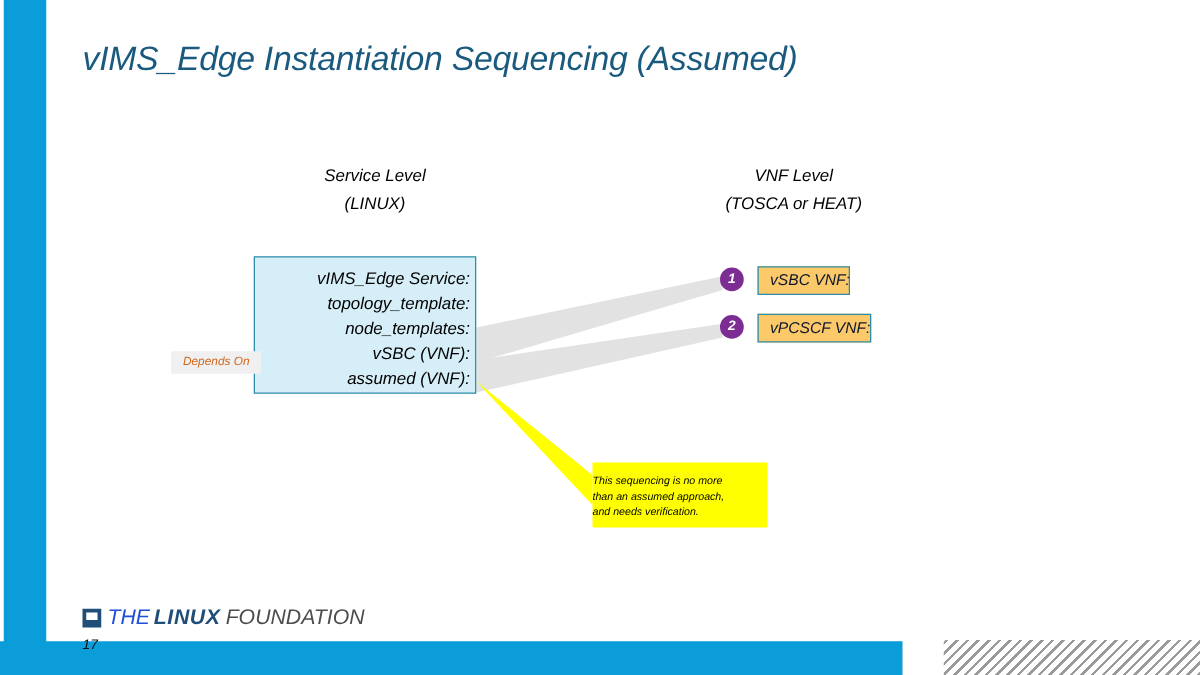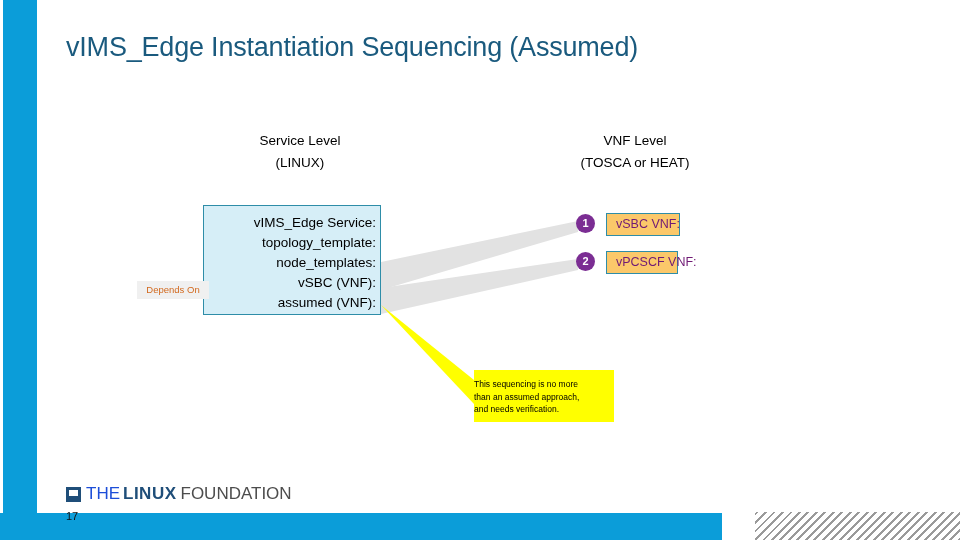--- a/index.html
+++ b/index.html
@@ -10,20 +10,21 @@
   }
   body {
     font-family: "Liberation Sans", sans-serif;
   }
   #slide {
     position: relative;
     width: 960px;
     height: 540px;
     background: #ffffff;
     overflow: hidden;
+    font-style: italic;
   }
 
   
   .left-bar {
     position: absolute;
     left: 3px;
     top: 0px;
     width: 34px;
     height: 540px;
     background: #0b9dd9;
@@ -138,28 +139,28 @@
   #badge-1 { left: 576px; top: 214px; }
   #badge-2 { left: 576px; top: 252px; }
 
   
   .vnf-box {
     position: absolute;
     height: 23px;
     background: #fbc86a;
     border: 1.3px solid #2e8da8;
     box-sizing: border-box;
-    color: #701a75;
+    color: #0f172a;
     font-size: 12.5px;
     line-height: 21px;
     padding-left: 9px;
     white-space: nowrap;
   }
   #vnf-sbc   { left: 606px; top: 213px; width: 74px; }
-  #vnf-pcscf { left: 606px; top: 251px; width: 72px; }
+  #vnf-pcscf { left: 606px; top: 251px; width: 91px; }
 
   
   .callout-body {
     position: absolute;
     left: 474px;
     top: 370px;
     width: 140px;
     height: 52px;
     background: #ffff00;
     color: #000000;

